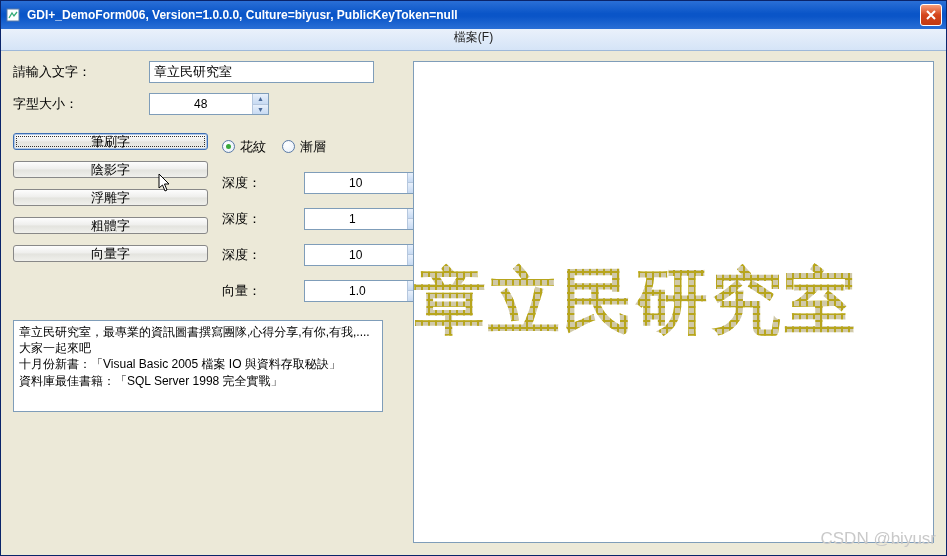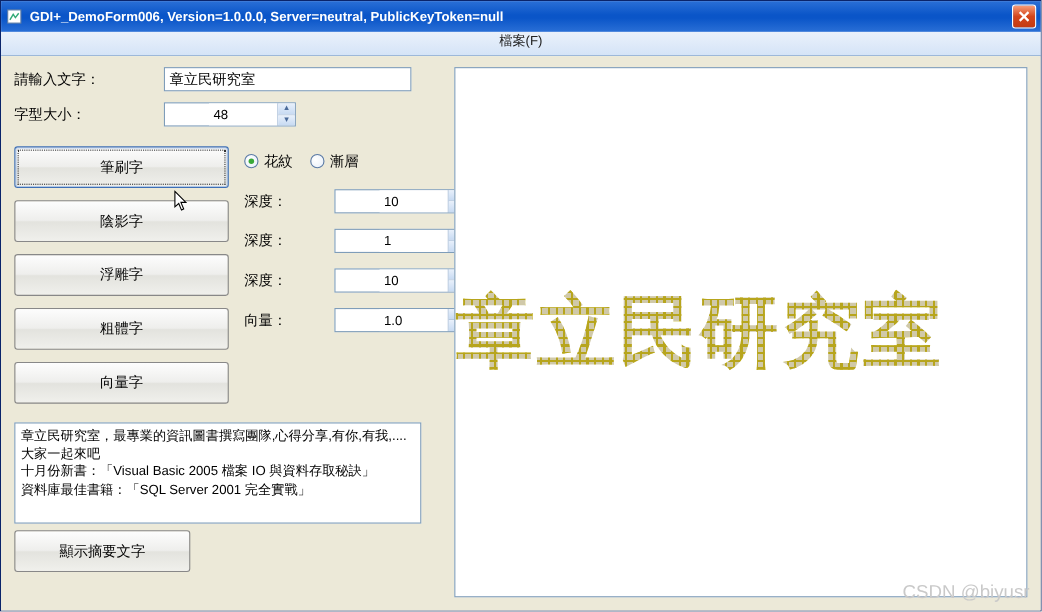--- a/index.html
+++ b/index.html
@@ -116,21 +116,21 @@
       display: flex;
       align-items: center;
       justify-content: center;
       font-size: 7px;
       color: #4a6a99;
       cursor: pointer;
     }
     .spinner-btns div:first-child { border-bottom: 1px solid #b5c7de; }
     .btn {
       width: 195px;
-      height: 38px;
+      height: 17px;
       background: linear-gradient(to bottom, #fdfdfd, #eeeeec 48%, #e3e3de 52%, #f0f0ec);
       border: 1px solid #888;
       border-radius: 3px;
       font-size: 13px;
       font-family: inherit;
       cursor: pointer;
       display: flex;
       align-items: center;
       justify-content: center;
       margin-bottom: 11px;
@@ -247,21 +247,21 @@
 <body>
 
 <div class="window">
   <div class="titlebar">
     <span class="icon">
       <svg width="14" height="14" viewBox="0 0 14 14">
           <rect x="1" y="1" width="12" height="12" fill="#fff" stroke="#5a7aa6"></rect>
           <path d="M3 10 L6 5 L8 8 L11 4" stroke="#3a7" fill="none" stroke-width="1.3"></path>
         </svg>
     </span>
-    <span class="title">GDI+_DemoForm006, Version=1.0.0.0, Server=neutral, PublicKeyToken=null</span>
+    <span class="title">GDI+_DemoForm006, Version=1.0.0.0, Culture=biyusr, PublicKeyToken=null</span>
     <div class="close-btn">
       <svg width="10" height="10" viewBox="0 0 10 10">
           <path d="M1 1 L9 9 M9 1 L1 9" stroke="#fff" stroke-width="2"></path>
         </svg>
     </div>
   </div>
 
   <div class="menubar">
     <span>檔案(F)</span>
     <span>說明(H)</span>
@@ -348,23 +348,22 @@
                   <div>▲</div>
                   <div>▼</div>
                 </div>
             </div>
           </div>
         </div>
       </div>
 
       <div class="textarea-box">章立民研究室，最專業的資訊圖書撰寫團隊,心得分享,有你,有我,....大家一起來吧
 十月份新書：「Visual Basic 2005 檔案 IO 與資料存取秘訣」
-資料庫最佳書籍：「SQL Server 2001 完全實戰」</div>
-
-      <button class="btn wide-summary">顯示摘要文字</button>
+資料庫最佳書籍：「SQL Server 1998 完全實戰」</div>
+
 
       <svg class="cursor-arrow" width="14" height="20" viewBox="0 0 14 20">
         <path d="M1 1 L1 15 L4.5 12 L7 18 L9 17 L6.5 11 L11 11 Z" fill="#fff" stroke="#000" stroke-width="1"></path>
       </svg>
     </div>
 
     <div class="canvas-panel">
       <div class="canvas-text">章立民研究室</div>
     </div>
 

